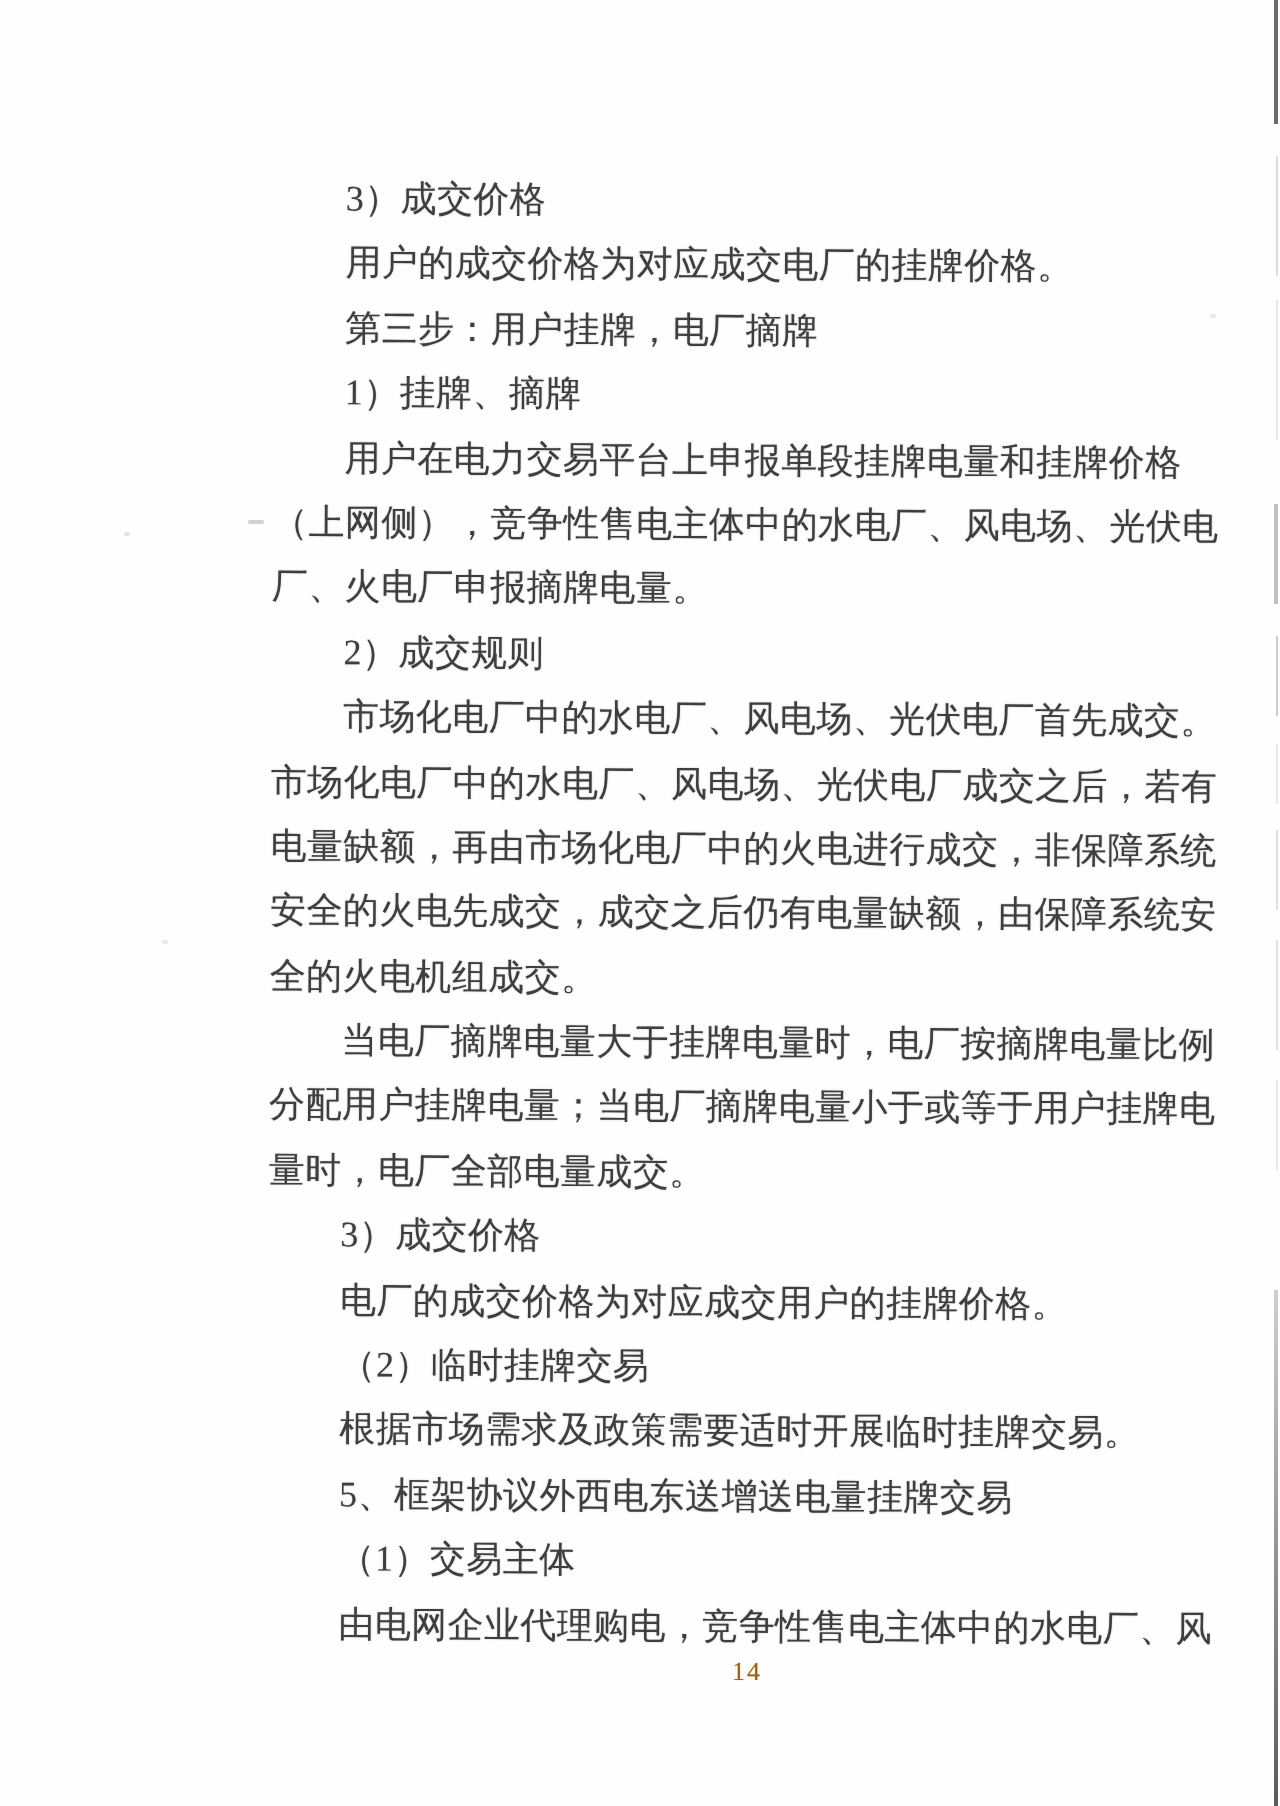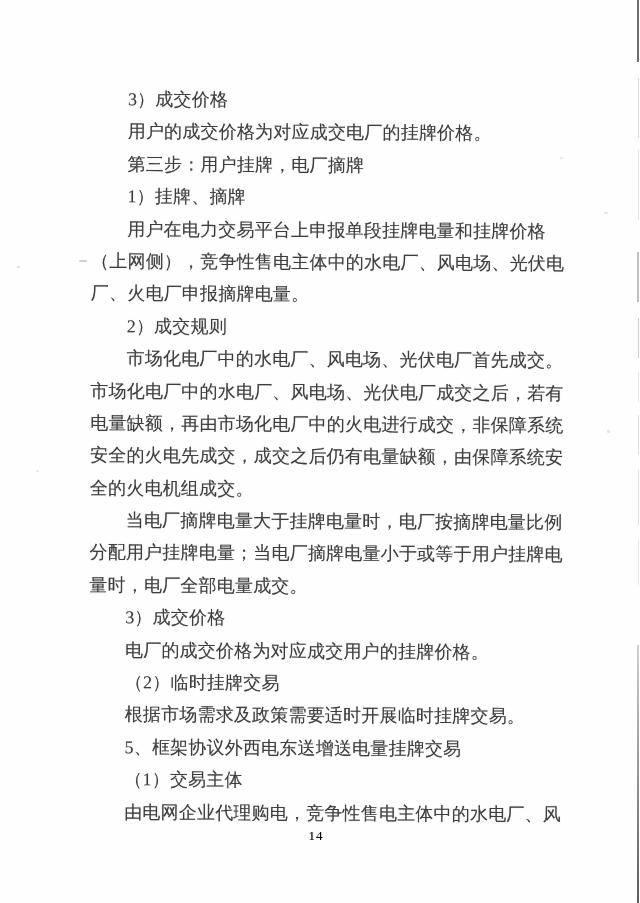--- a/index.html
+++ b/index.html
@@ -11,20 +11,21 @@
     height: 903px;
     background: #fefefe;
     overflow: hidden;
     position: relative;
     font-family: "Liberation Serif", "DejaVu Serif", serif;
   }
   .page {
     position: absolute;
     inset: 0;
     background: #fefefe;
+    margin-left: 45px;
   }
   .text-block {
     position: absolute;
     left: 92px;
     top: 83px;
     width: 490px;
     transform: rotate(0.3deg);
     transform-origin: 0 0;
     color: #3e3e3e;
     font-size: 18px;
@@ -37,23 +38,23 @@
     white-space: nowrap;
   }
   .line.indent {
     padding-left: 36px;
   }
   .page-number {
     position: absolute;
     left: 296px;
     top: 828px;
     width: 40px;
-    text-align: center;
+    text-align: right;
     font-size: 13px;
-    color: #000000;
+    color: #a16207;
     letter-spacing: 1px;
     text-shadow: 0 0 0.6px rgba(80,80,80,0.4);
   }
   
   .edge-mark {
     position: absolute;
     right: 1px;
   }
   .edge-m1  { top: 0;     height: 62px;  width: 2px; background: #474747; opacity: .8;  }
   .edge-m2  { top: 78px;  height: 60px;  width: 1px; background: #b8b8b8; opacity: .5;  }

